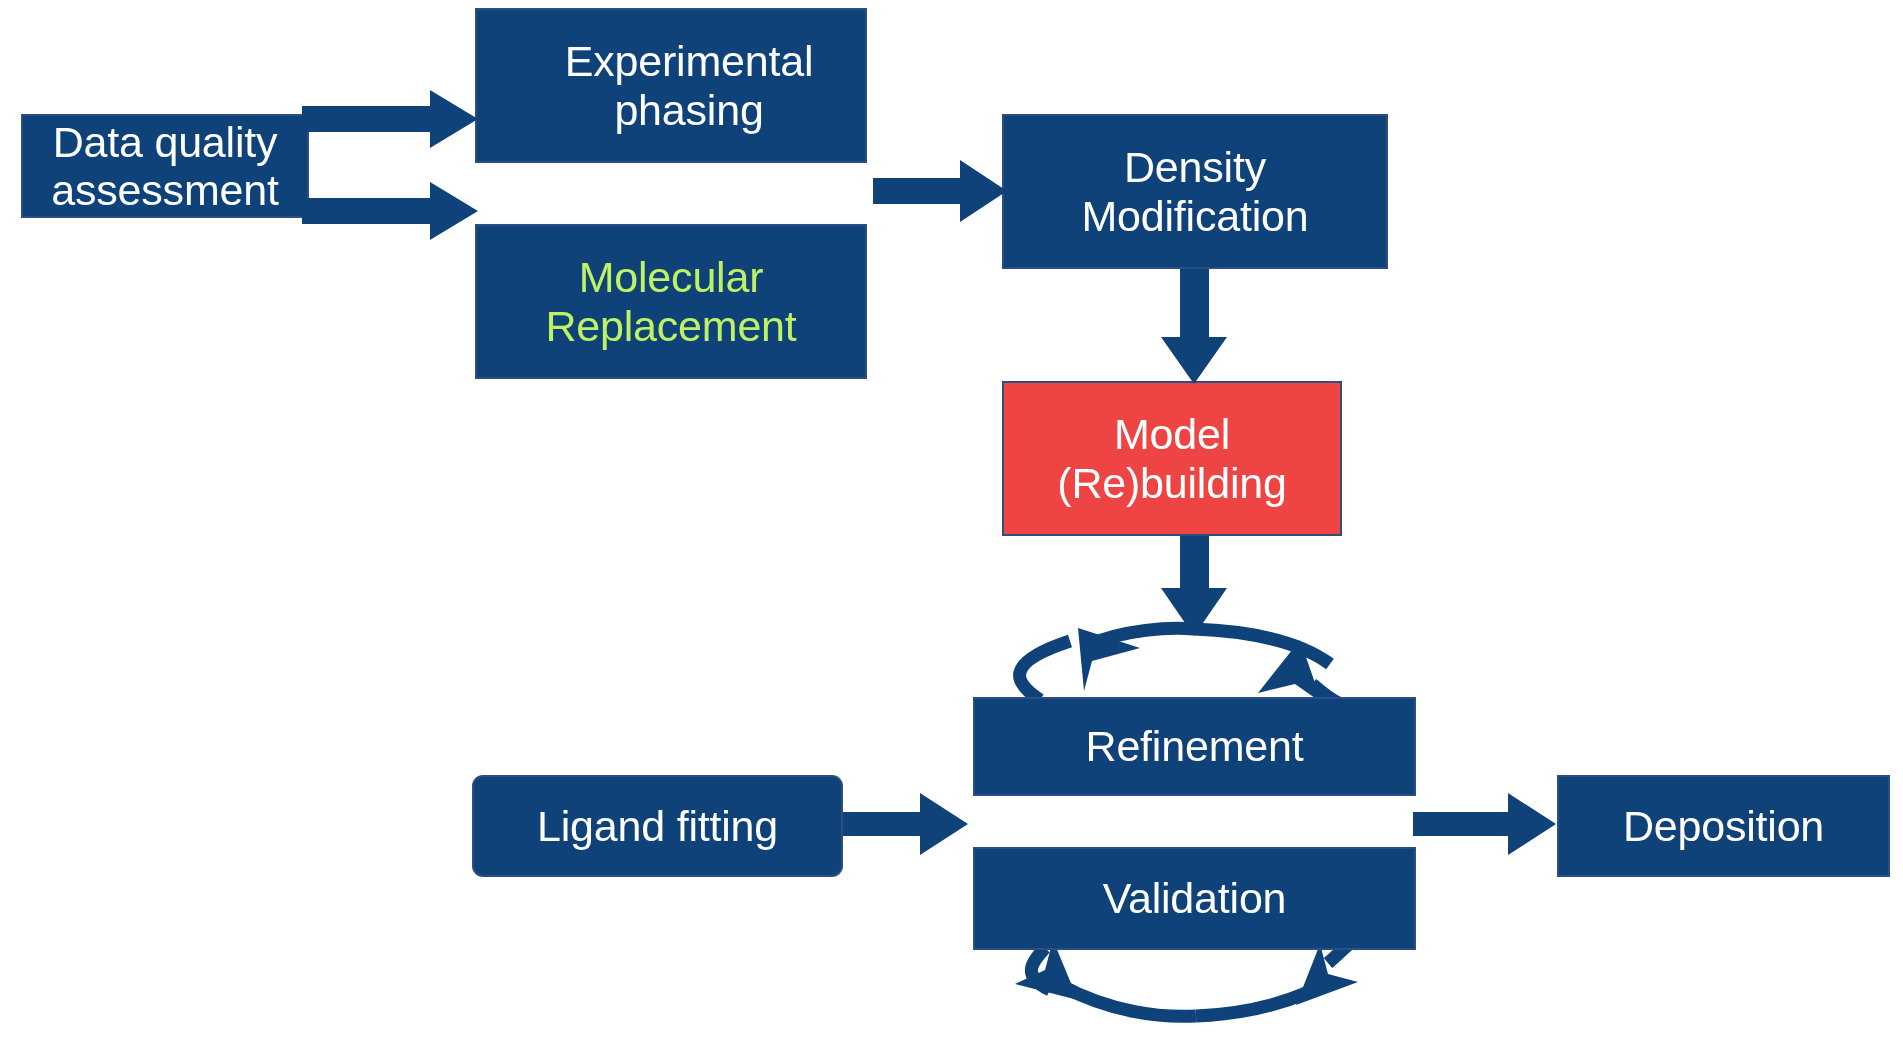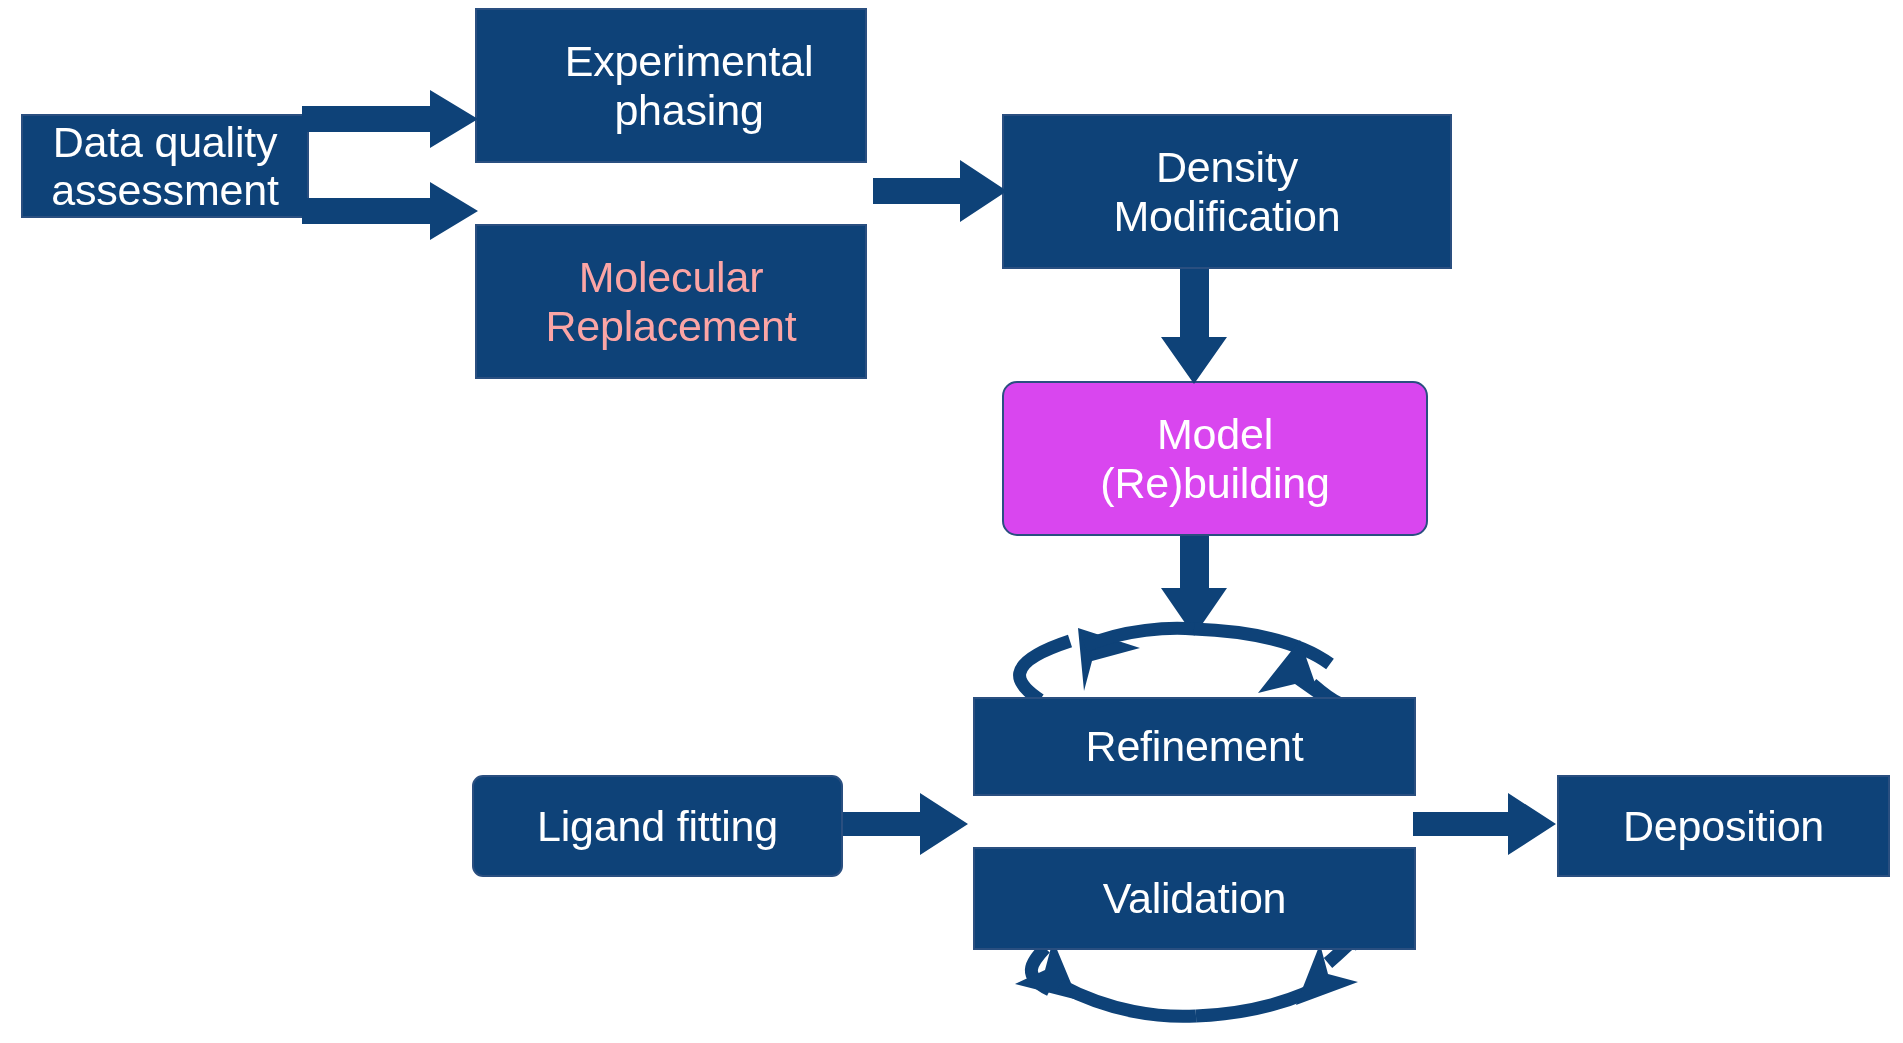--- a/index.html
+++ b/index.html
@@ -108,27 +108,27 @@
       <path class="arc-stroke" d="M1328,963 C1348,946 1355,936 1350,948" stroke="#0e4278"></path>
     </g>
   </svg>
 
   <div class="node" id="node-0" style="left: 14px; top: 114px; width: 288px; height: 104px; background: rgb(14, 66, 120); border-color: rgb(42, 79, 128); color: rgb(255, 255, 255); margin-left: 7px;">Data quality
 assessment</div>
 
   <div class="node" id="node-1" style="left: 475px; top: 8px; width: 392px; height: 155px; background: rgb(14, 66, 120); border-color: rgb(42, 79, 128); color: rgb(255, 255, 255); padding-left: 36px;">Experimental
 phasing</div>
 
-  <div class="node" id="node-2" style="left: 475px; top: 224px; width: 392px; height: 155px; background: rgb(14, 66, 120); border-color: rgb(42, 79, 128); color: #fca5a5;">Molecular
+  <div class="node" id="node-2" style="left: 475px; top: 224px; width: 392px; height: 155px; background: rgb(14, 66, 120); border-color: rgb(42, 79, 128); color: #bef264;">Molecular
 Replacement</div>
 
-  <div class="node" id="node-3" style="left: 1002px; top: 114px; width: 450px; height: 155px; background: rgb(14, 66, 120); border-color: rgb(42, 79, 128); color: rgb(255, 255, 255);">Density
+  <div class="node" id="node-3" style="left: 1002px; top: 114px; width: 386px; height: 155px; background: rgb(14, 66, 120); border-color: rgb(42, 79, 128); color: rgb(255, 255, 255);">Density
 Modification</div>
 
-  <div class="node" id="node-4" style="left: 1002px; top: 381px; width: 426px; height: 155px; background: #d946ef; border-color: rgb(42, 79, 128); color: rgb(255, 255, 255); border-radius: 15px;">Model
+  <div class="node" id="node-4" style="left: 1002px; top: 381px; width: 340px; height: 155px; background: #ef4444; border-color: rgb(42, 79, 128); color: rgb(255, 255, 255);">Model
 (Re)building</div>
 
   <div class="node cycle-node" id="node-5" style="left: 973px; top: 697px; width: 443px; height: 99px; background: rgb(14, 66, 120); border-color: rgb(42, 79, 128); color: rgb(255, 255, 255);">Refinement</div>
 
   <div class="node cycle-node" id="node-6" style="left: 973px; top: 847px; width: 443px; height: 103px; background: rgb(14, 66, 120); border-color: rgb(42, 79, 128); color: rgb(255, 255, 255);">Validation</div>
 
   <div class="node" id="node-7" style="left: 472px; top: 775px; width: 371px; height: 102px; background: rgb(14, 66, 120); border-color: rgb(42, 79, 128); color: rgb(255, 255, 255); border-radius: 11px;">Ligand fitting</div>
 
   <div class="node" id="node-8" style="left: 1557px; top: 775px; width: 333px; height: 102px; background: rgb(14, 66, 120); border-color: rgb(42, 79, 128); color: rgb(255, 255, 255);">Deposition</div>
 

